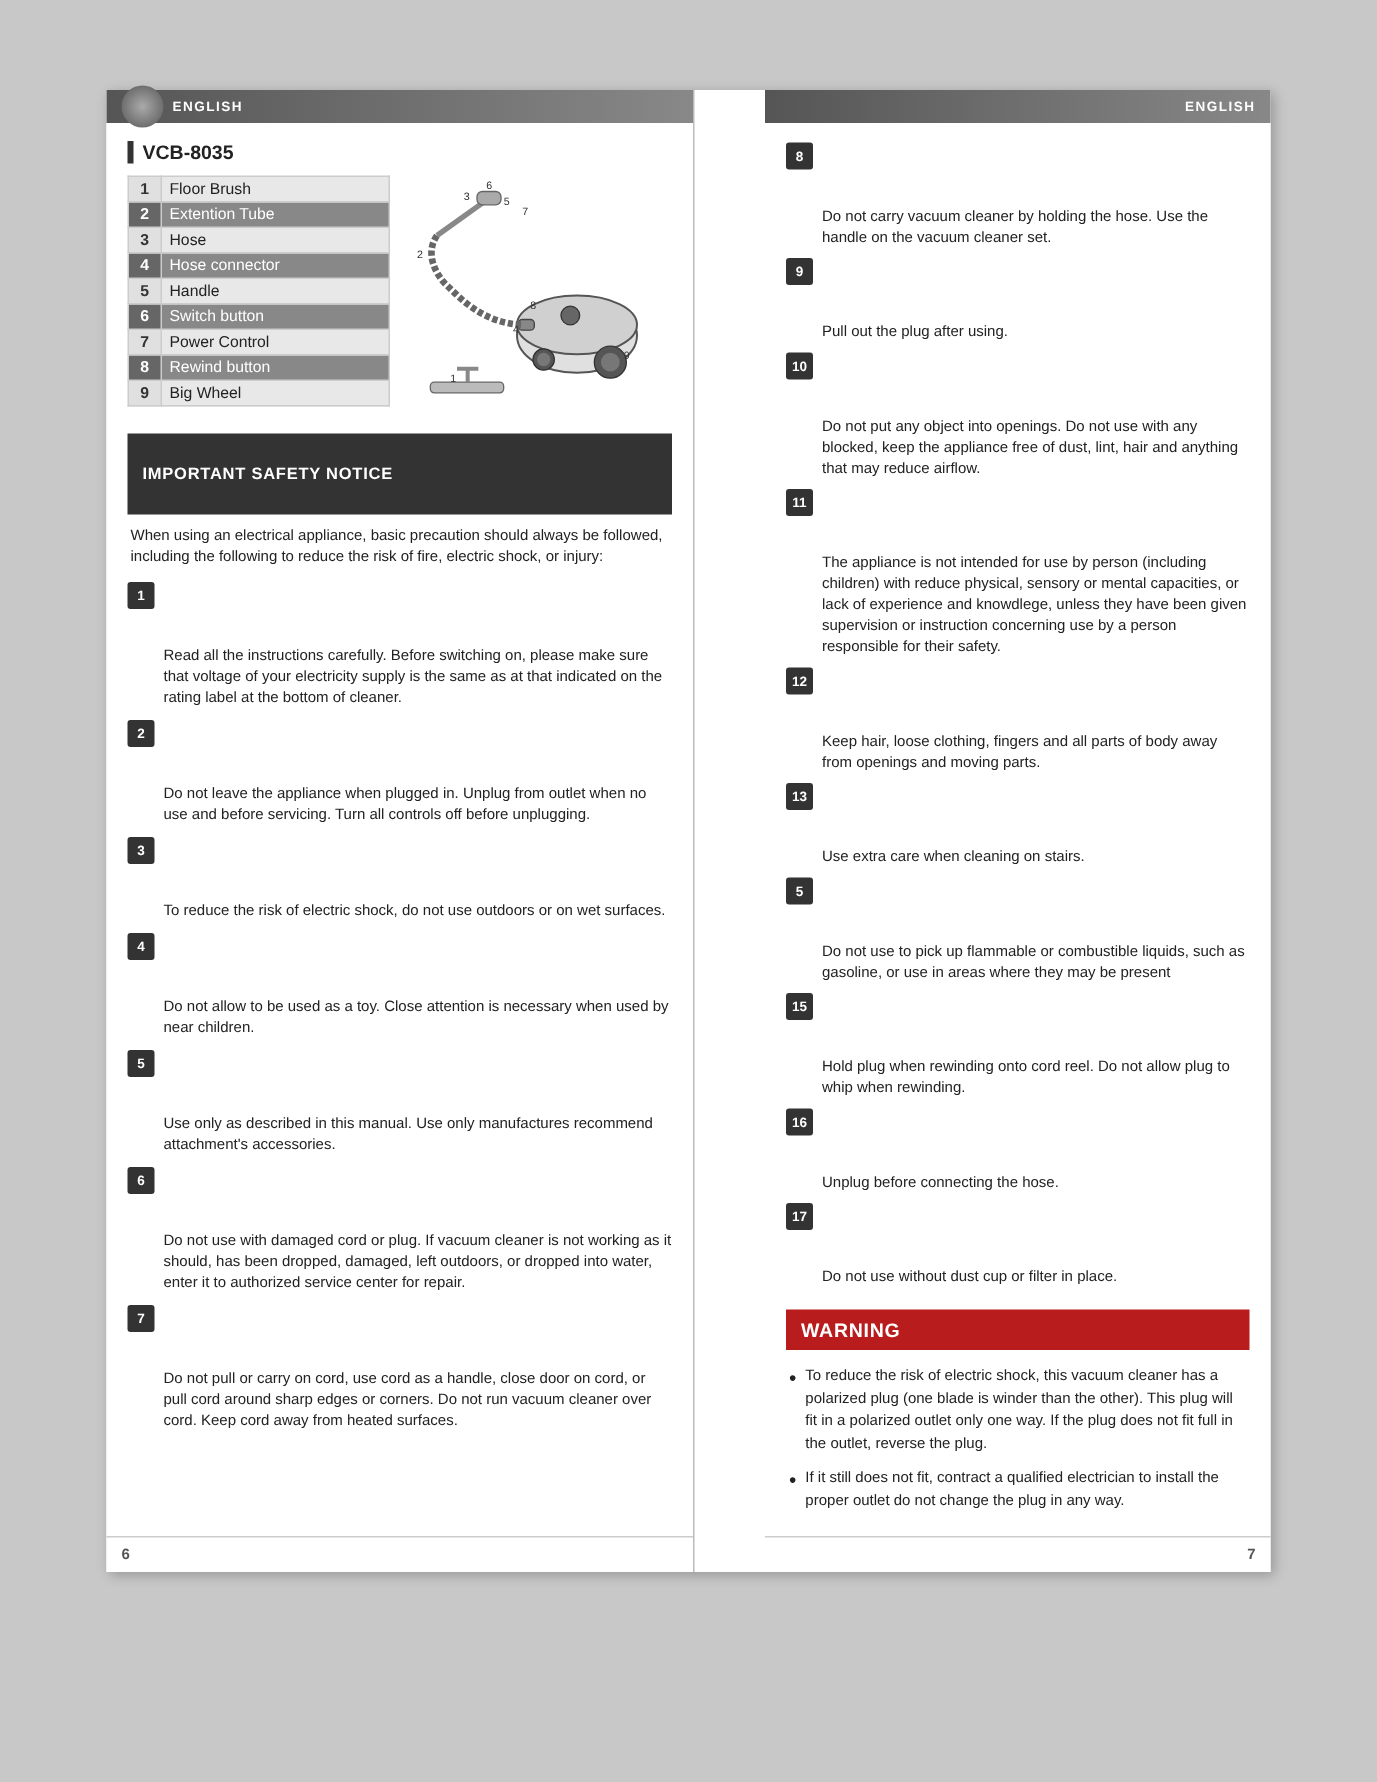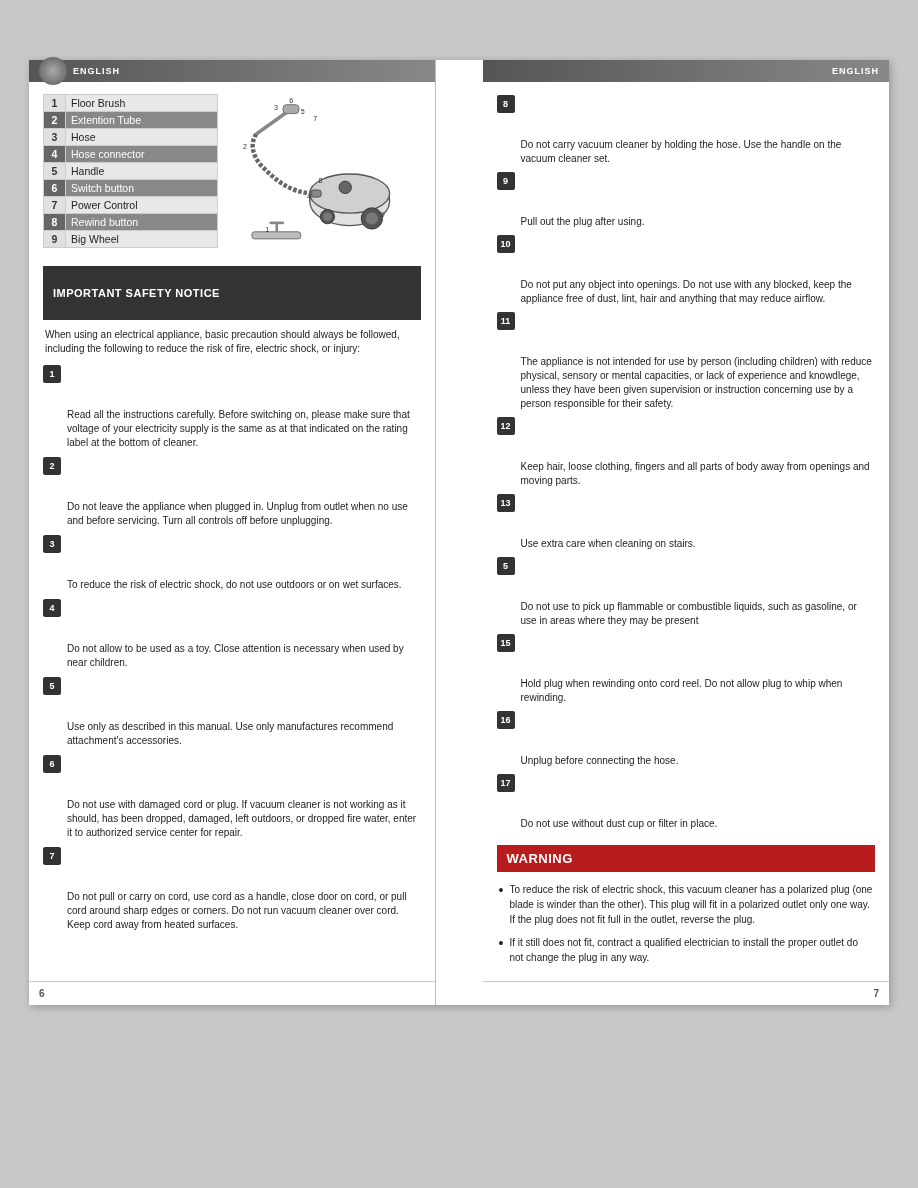--- a/index.html
+++ b/index.html
@@ -14,21 +14,21 @@
     .page-wrapper {
       width: 918px;
       min-height: 1188px;
       background: #c8c8c8;
       display: flex;
       flex-direction: column;
       align-items: center;
       padding: 60px 0 60px 0;
     }
     .manual-spread {
-      width: 860px;
+      width: 776px;
       background: #fff;
       display: flex;
       flex-direction: row;
       box-shadow: 2px 2px 8px rgba(0,0,0,0.25);
       gap: 47px;
     }
     
     .left-page {
       width: 430px;
       background: #fff;
@@ -263,20 +263,21 @@
 <div class="page-wrapper">
   <div class="manual-spread">
 
     <div class="left-page">
       <div class="page-header-bar">
         <div class="header-logo-circle"></div>
         <span>ENGLISH</span>
       </div>
       <div class="left-content">
 
+        <div class="product-title">VCB-8035</div>
 
         <div class="parts-section">
           <div class="parts-list">
             <table>
               <tbody id="parts-tbody">
                   <tr>
                     <td>1</td>
                     <td>Floor Brush</td>
                   </tr>
                   <tr class="highlight">
@@ -373,21 +374,21 @@
               <div class="safety-item">
                 <div class="safety-num">4</div>
                 <div class="safety-text">Do not allow to be used as a toy. Close attention is necessary when used by near children.</div>
               </div>
               <div class="safety-item">
                 <div class="safety-num">5</div>
                 <div class="safety-text">Use only as described in this manual. Use only manufactures recommend attachment's accessories.</div>
               </div>
               <div class="safety-item">
                 <div class="safety-num">6</div>
-                <div class="safety-text">Do not use with damaged cord or plug. If vacuum cleaner is not working as it should, has been dropped, damaged, left outdoors, or dropped fire water, enter it to authorized service center for repair.</div>
+                <div class="safety-text">Do not use with damaged cord or plug. If vacuum cleaner is not working as it should, has been dropped, damaged, left outdoors, or dropped into water, enter it to authorized service center for repair.</div>
               </div>
               <div class="safety-item">
                 <div class="safety-num">7</div>
                 <div class="safety-text">Do not pull or carry on cord, use cord as a handle, close door on cord, or pull cord around sharp edges or corners. Do not run vacuum cleaner over cord. Keep cord away from heated surfaces.</div>
               </div>
             </div>
         </div>
       </div>
       <div class="page-footer">
         <span>6</span>

